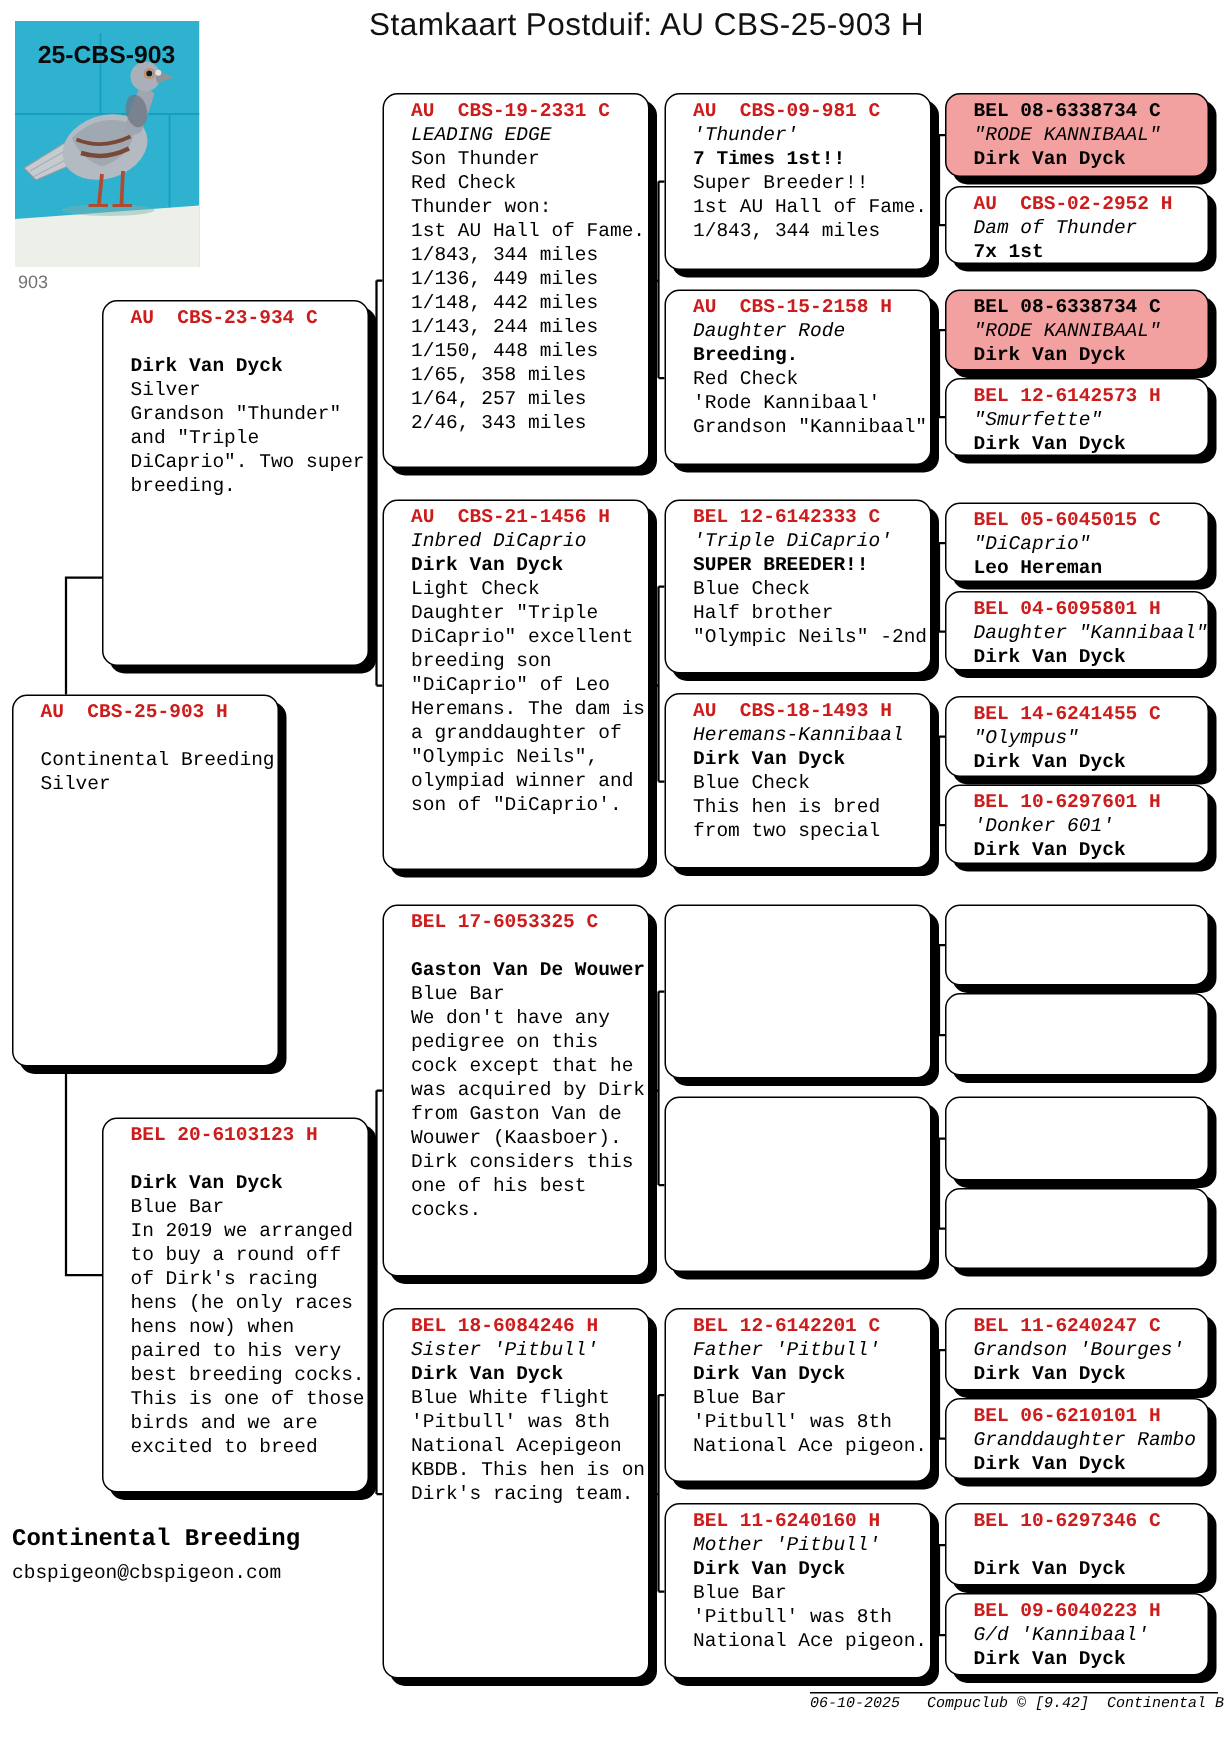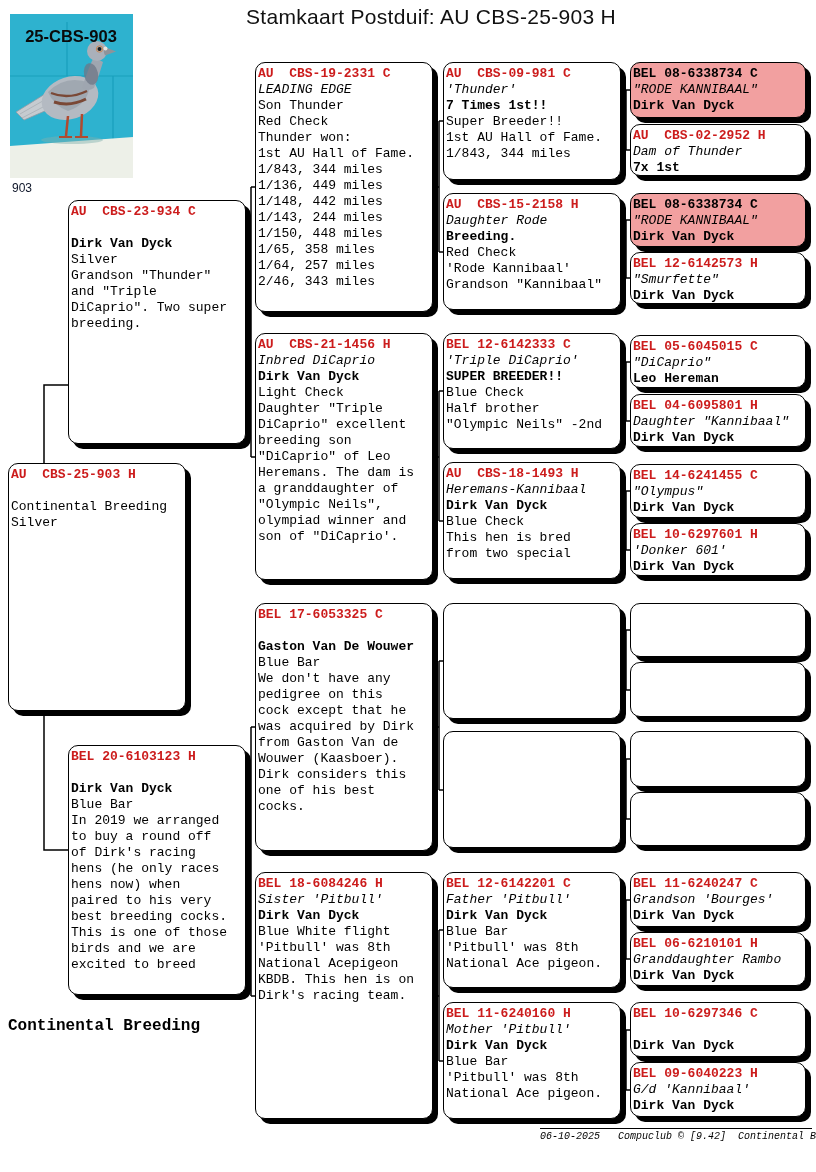--- a/index.html
+++ b/index.html
@@ -1,24 +1,24 @@
 <!DOCTYPE html>
 <html><head>
 <meta charset="utf-8">
 <style>
   html,body{margin:0;padding:0;background:#fff;}
   body{width:816px;height:1172px;position:relative;font-family:"Liberation Mono","DejaVu Sans Mono",monospace;}
   .title{position:absolute;left:46px;top:5px;width:770px;text-align:center;
          font:21px "Liberation Sans","DejaVu Sans",sans-serif;color:#111;letter-spacing:.3px;}
   .photo{position:absolute;left:10px;top:14px;width:123px;height:164px;}
   .photo svg{display:block;width:100%;height:100%;}
-  .photo-caption{position:absolute;left:12px;top:181px;font:12px "Liberation Sans",sans-serif;color:#0f172a;text-align:right;}
+  .photo-caption{position:absolute;left:12px;top:181px;font:12px "Liberation Sans",sans-serif;color:#737373;text-align:right;}
   .connectors{position:absolute;left:0;top:0;width:816px;height:1172px;z-index:1;pointer-events:none;}
   .pbox{position:absolute;z-index:2;background:#fff;border:1.5px solid #000;border-radius:10px;
-        box-shadow:5px 5px 0 #000;padding:3px 2px;box-sizing:border-box;overflow:hidden;
+        box-shadow:5px 5px 0 #000;padding:3px 18px;box-sizing:border-box;overflow:hidden;
         font-size:13px;line-height:16px;white-space:pre;color:#000;}
   .pbox.pink{background:#f2a0a0;}
   .ring{font-weight:bold;color:#cc1c1c;}
   .pbox.pink .ring{color:#000;}
   .ln.it{font-style:italic;}
   .ln.bd{font-weight:bold;}
   .owner{position:absolute;left:8px;top:1016px;z-index:2;}
   .owner-name{font-weight:bold;font-size:16px;line-height:20px;margin-bottom:4px;}
   .owner-line{font-size:13px;line-height:18.5px;}
   .credit{position:absolute;left:540px;top:1128px;width:272px;border-top:1px solid #000;
@@ -103,15 +103,16 @@
 <div class="pbox" style="left:630px;top:662px;width:176px;height:55px;"></div>
 <div class="pbox" style="left:630px;top:731px;width:176px;height:56px;"></div>
 <div class="pbox" style="left:630px;top:792px;width:176px;height:54px;"></div>
 <div class="pbox" style="left:630px;top:872px;width:176px;height:55px;"><div class="ring">BEL 11-6240247 C</div><div class="ln it">Grandson 'Bourges'</div><div class="ln bd">Dirk Van Dyck</div></div>
 <div class="pbox" style="left:630px;top:932px;width:176px;height:54px;"><div class="ring">BEL 06-6210101 H</div><div class="ln it">Granddaughter Rambo</div><div class="ln bd">Dirk Van Dyck</div></div>
 <div class="pbox" style="left:630px;top:1002px;width:176px;height:55px;"><div class="ring">BEL 10-6297346 C</div><div class="ln">&nbsp;</div><div class="ln bd">Dirk Van Dyck</div></div>
 <div class="pbox" style="left:630px;top:1062px;width:176px;height:55px;"><div class="ring">BEL 09-6040223 H</div><div class="ln it">G/d 'Kannibaal'</div><div class="ln bd">Dirk Van Dyck</div></div>
 
 <div class="owner">
   <div class="owner-name">Continental Breeding</div>
+  <div class="owner-line">cbspigeon@cbspigeon.com</div>
 </div>
 
 <div class="credit">06-10-2025   Compuclub © [9.42]  Continental Breeding</div>
 
 </body></html>

